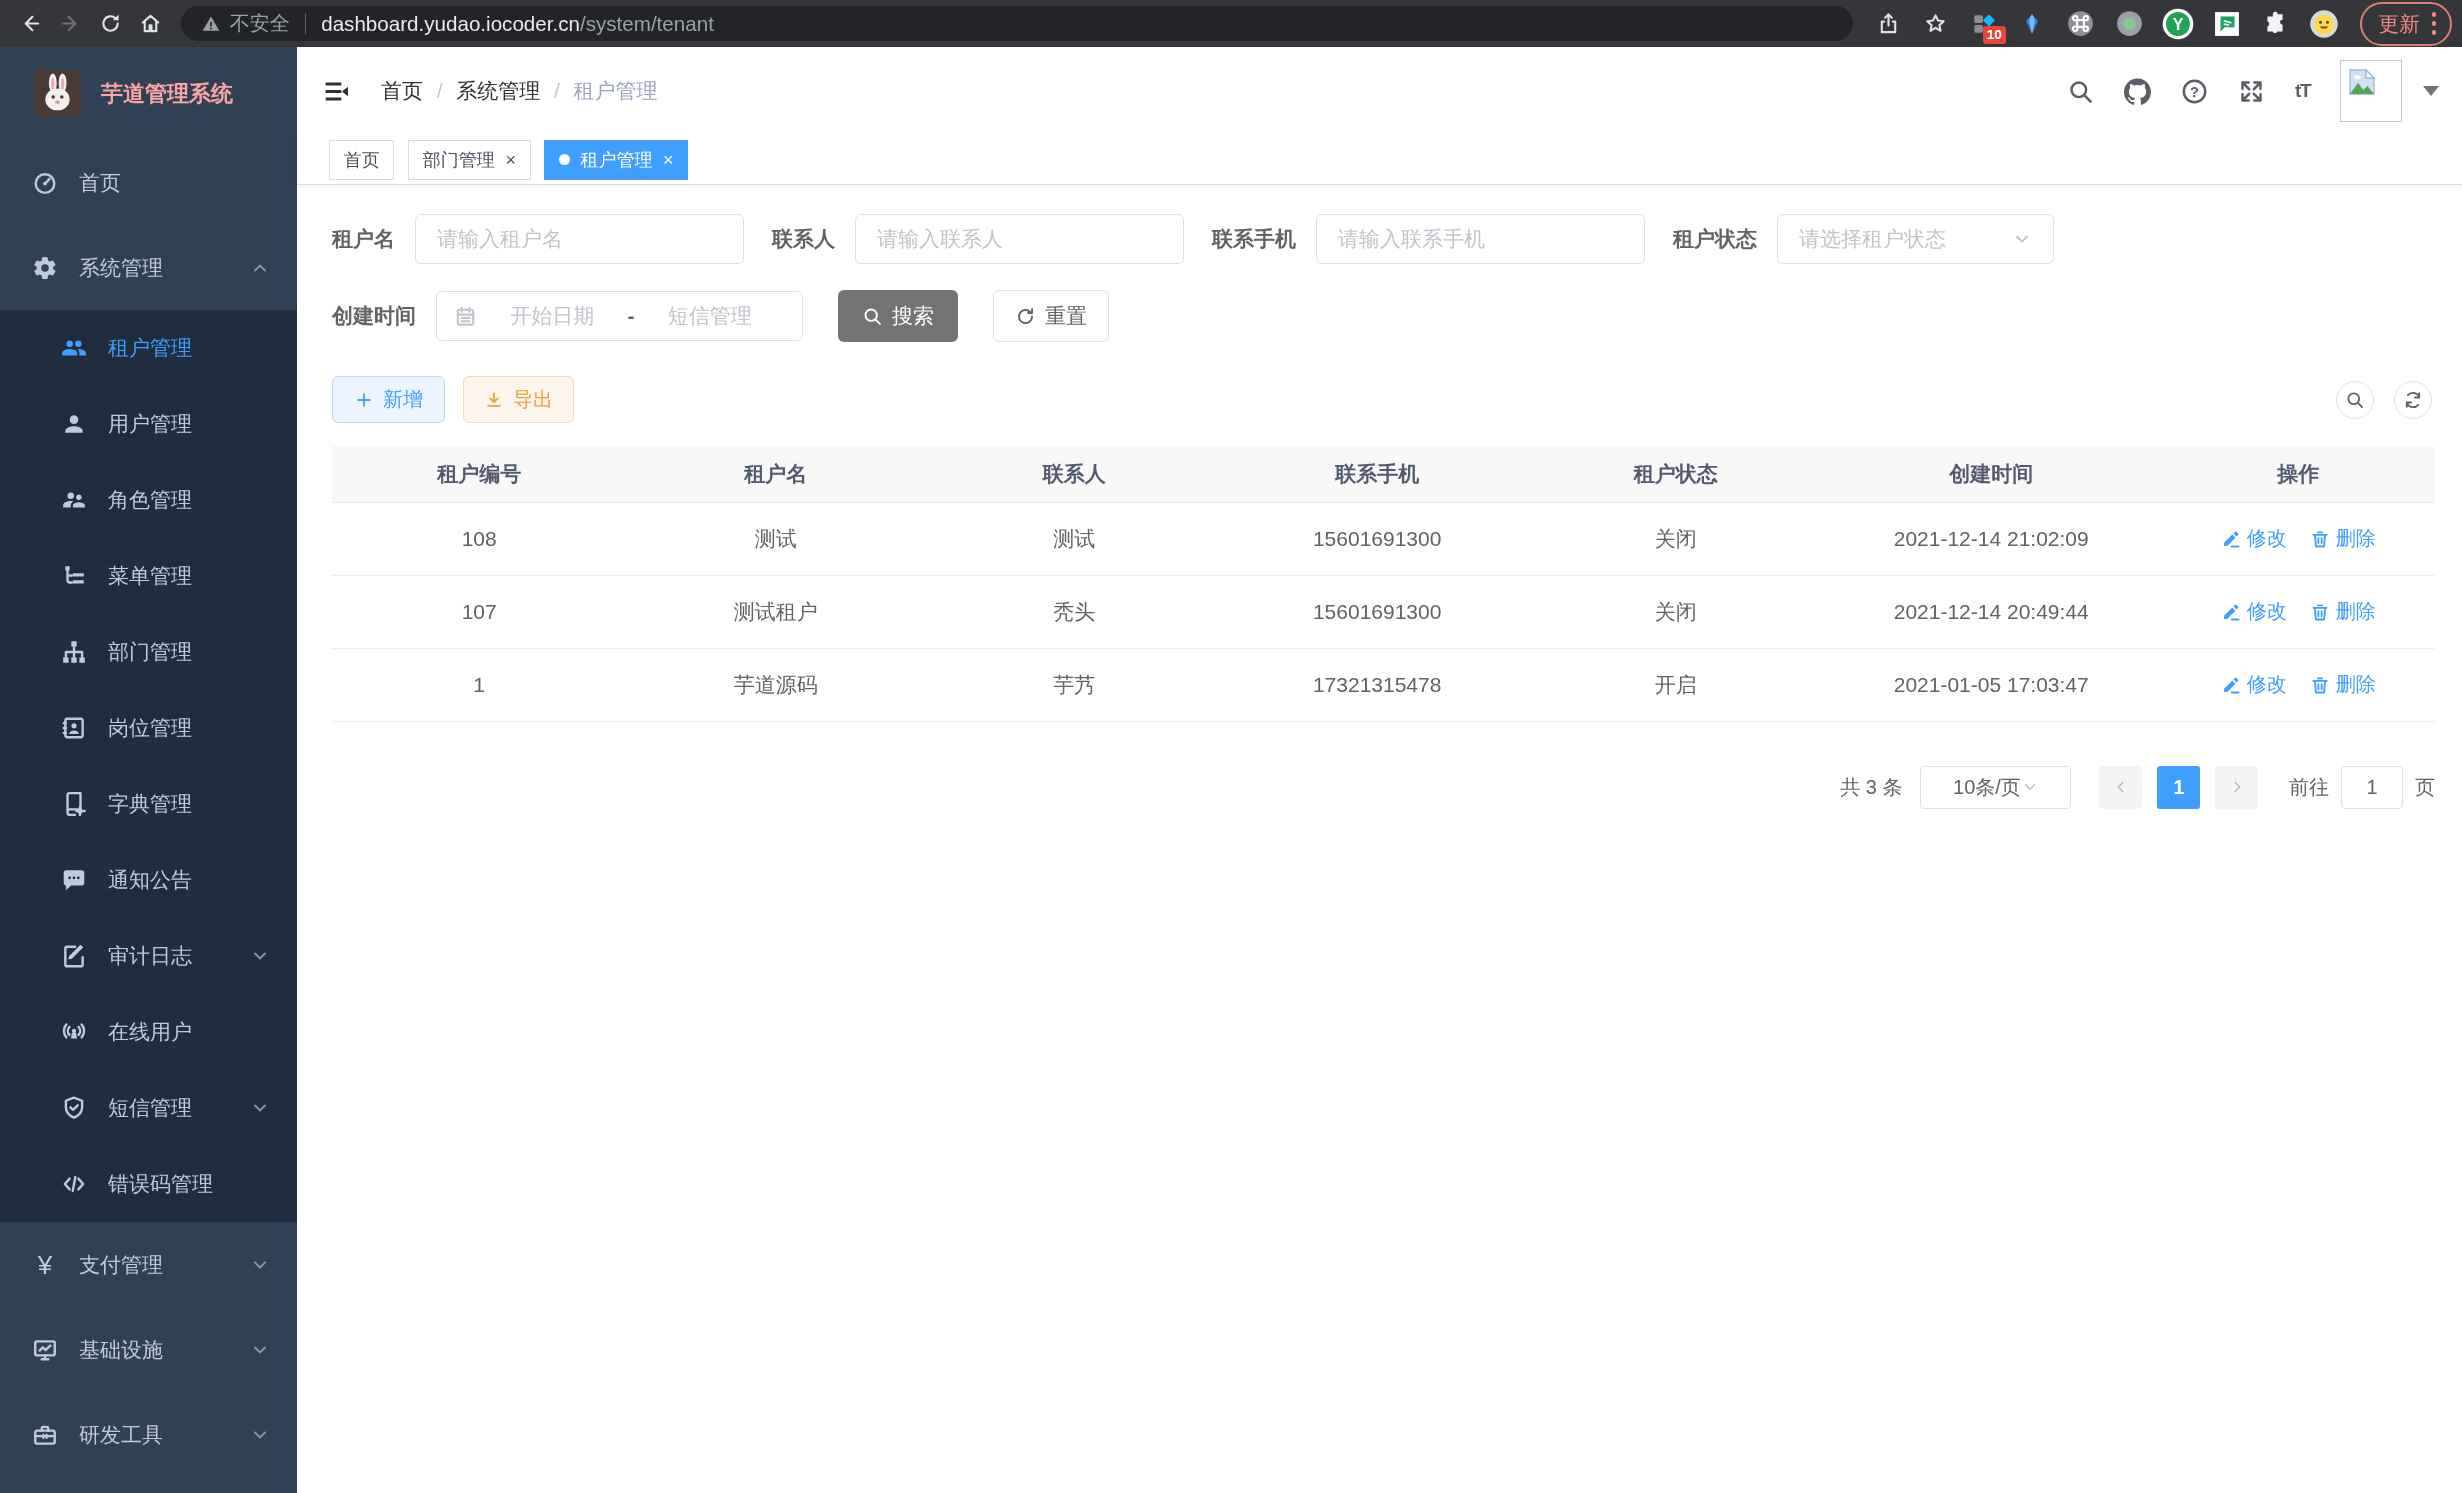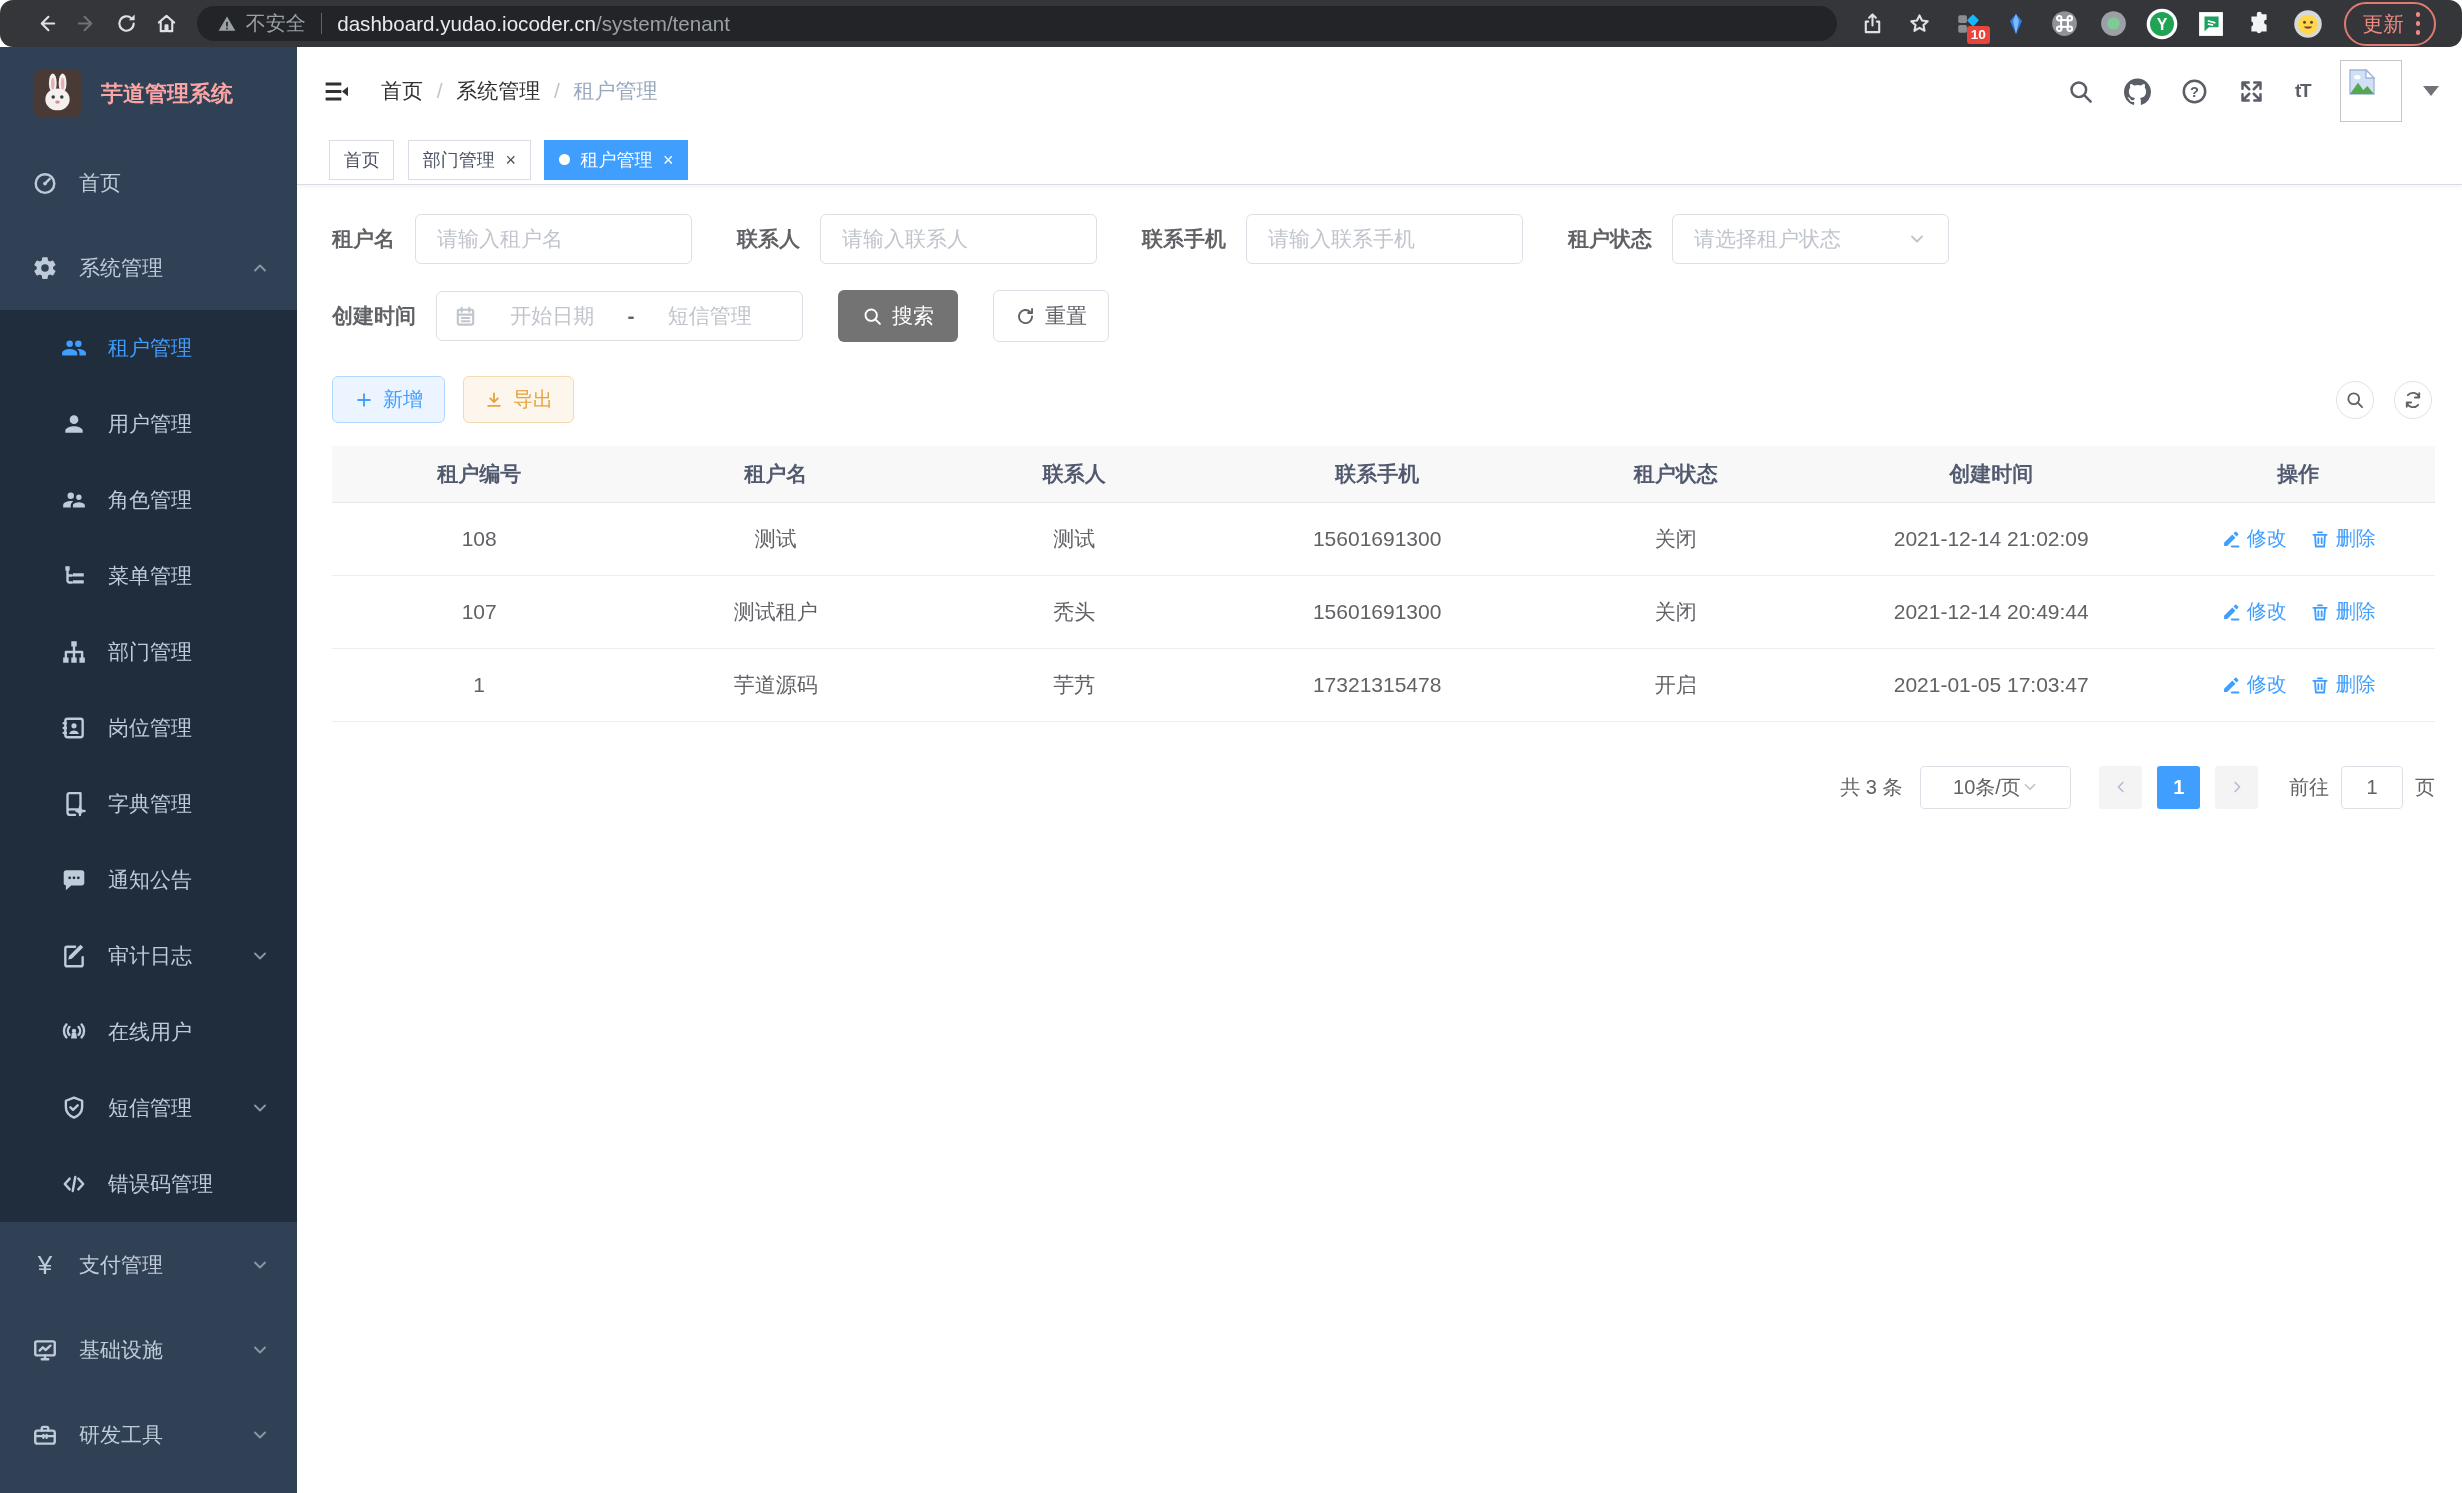--- a/index.html
+++ b/index.html
@@ -1,21 +1,21 @@
 <!DOCTYPE html>
 <html style="font-size:12px"><head>
 <meta charset="utf-8">
 <style>
   * { margin:0; padding:0; box-sizing:border-box; }
   html,body { width:2462px; height:1494px; background:#fff;
     font-family:"Liberation Sans","DejaVu Sans",sans-serif; }
   .screen { width:2462px; height:1494px; overflow:hidden; display:flex; flex-direction:column; }
 
   
-  .browser-bar { height:47px; background:#35363a; display:flex; align-items:center; padding:0 26px; flex-shrink:0;border-radius:13px; }
+  .browser-bar { height:47px; background:#35363a; display:flex; align-items:center; padding:0 10px; flex-shrink:0; }
   .bicon { width:40px; height:40px; display:flex; align-items:center; justify-content:center; color:#dee1e6; flex-shrink:0; }
   .bicon svg { width:23px; height:23px; }
   .bicon.disabled { color:#6e7175; }
   .url-pill { flex:1; height:35px; background:#232427; border-radius:17.5px; margin:0 10.7px; display:flex; align-items:center; padding:0 20px; min-width:0; }
   .url-pill .sec { color:#9aa0a6; font-size:20px; display:flex; align-items:center; gap:9px; }
   .url-pill .warn-svg { width:20px; height:20px; }
   .url-divider { width:1.5px; height:21px; background:#5f6368; margin:0 15px; }
   .url-text { font-size:20.6px; white-space:nowrap; overflow:hidden; }
   .url-host { color:#e8eaed; }
   .url-path { color:#9aa0a6; }
@@ -62,21 +62,21 @@
   .tag { height:40px; border:1.5px solid #d8dce5; background:#fff; color:#495060; font-size:18px; display:flex; align-items:center; padding:0 13.7px; gap:10.7px; cursor:pointer; }
   .tag .dot { width:10.7px; height:10.7px; border-radius:50%; background:#fff; }
   .tag .tclose { font-size:18px; line-height:1; }
   .tag.active { background:#409EFF; border-color:#409EFF; color:#fff; }
 
   .content { flex:1; padding:29px 27px 0 35px; overflow:hidden; }
   .form-row { display:flex; align-items:center; margin-bottom:26px; }
   .f-label { font-weight:700; color:#606266; font-size:21px; margin-right:20px; white-space:nowrap; }
   .f-input { height:50px; border:1.5px solid #dcdfe6; border-radius:6px; background:#fff; font-size:21px; color:#606266; padding:0 21px; }
   input.f-input::placeholder { color:#c0c4cc; }
-  .w-input { width:277px; margin-right:45px; }
+  .w-input { width:329px; margin-right:28px; }
   .f-select { width:277px; display:flex; align-items:center; justify-content:space-between; color:#c0c4cc; cursor:pointer; }
   .f-select svg { width:20px; height:20px; color:#c0c4cc; }
   .date-range { width:367px; display:flex; align-items:center; color:#c0c4cc; padding:0 17px; }
   .date-range svg { width:23px; height:23px; flex-shrink:0; }
   .date-range .dtxt { flex:1; text-align:center; font-size:21px; }
   .date-range .dsep { color:#606266; font-weight:bold; }
   .btn { display:inline-flex; align-items:center; justify-content:center; gap:9px; border-radius:6px; font-size:21px; cursor:pointer; white-space:nowrap; }
   .btn svg { width:21px; height:21px; }
   .btn-primary { background:#737373; color:#fff; height:52px; padding:0 24px; margin-left:35px; }
   .btn-plain { background:#fff; border:1.5px solid #dcdfe6; color:#606266; height:52px; padding:0 21px; margin-left:35px; }

